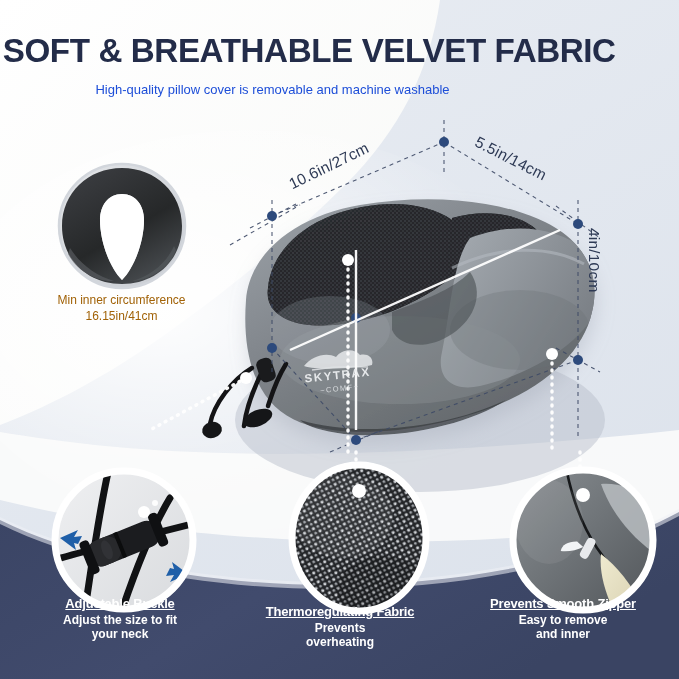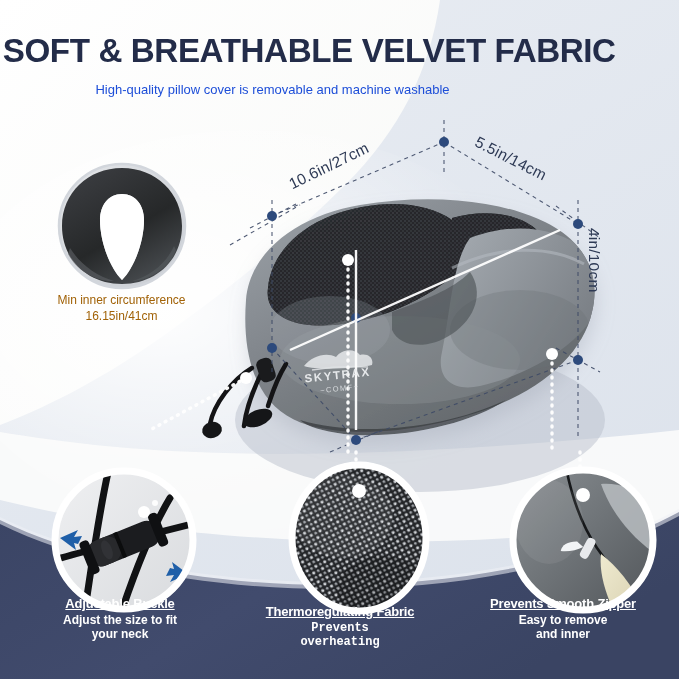--- a/index.html
+++ b/index.html
@@ -400,21 +400,21 @@
     </g>
   </svg>
 
   <div class="feature" id="feature-1">
     <div class="feat-title">Adjustable Buckle</div>
     <div class="feat-desc" style="white-space:pre-line;">Adjust the size to fit
 your neck</div>
   </div>
   <div class="feature" id="feature-2">
     <div class="feat-title">Thermoregulating Fabric</div>
-    <div class="feat-desc" style="white-space:pre-line;font-family:Liberation Mono, monospace;">Prevents
+    <div class="feat-desc" style="white-space:pre-line;">Prevents
 overheating</div>
   </div>
   <div class="feature" id="feature-3">
     <div class="feat-title">Prevents Smooth Zipper</div>
     <div class="feat-desc" style="white-space:pre-line;">Easy to remove
 and inner</div>
   </div>
 
 </div>
 

